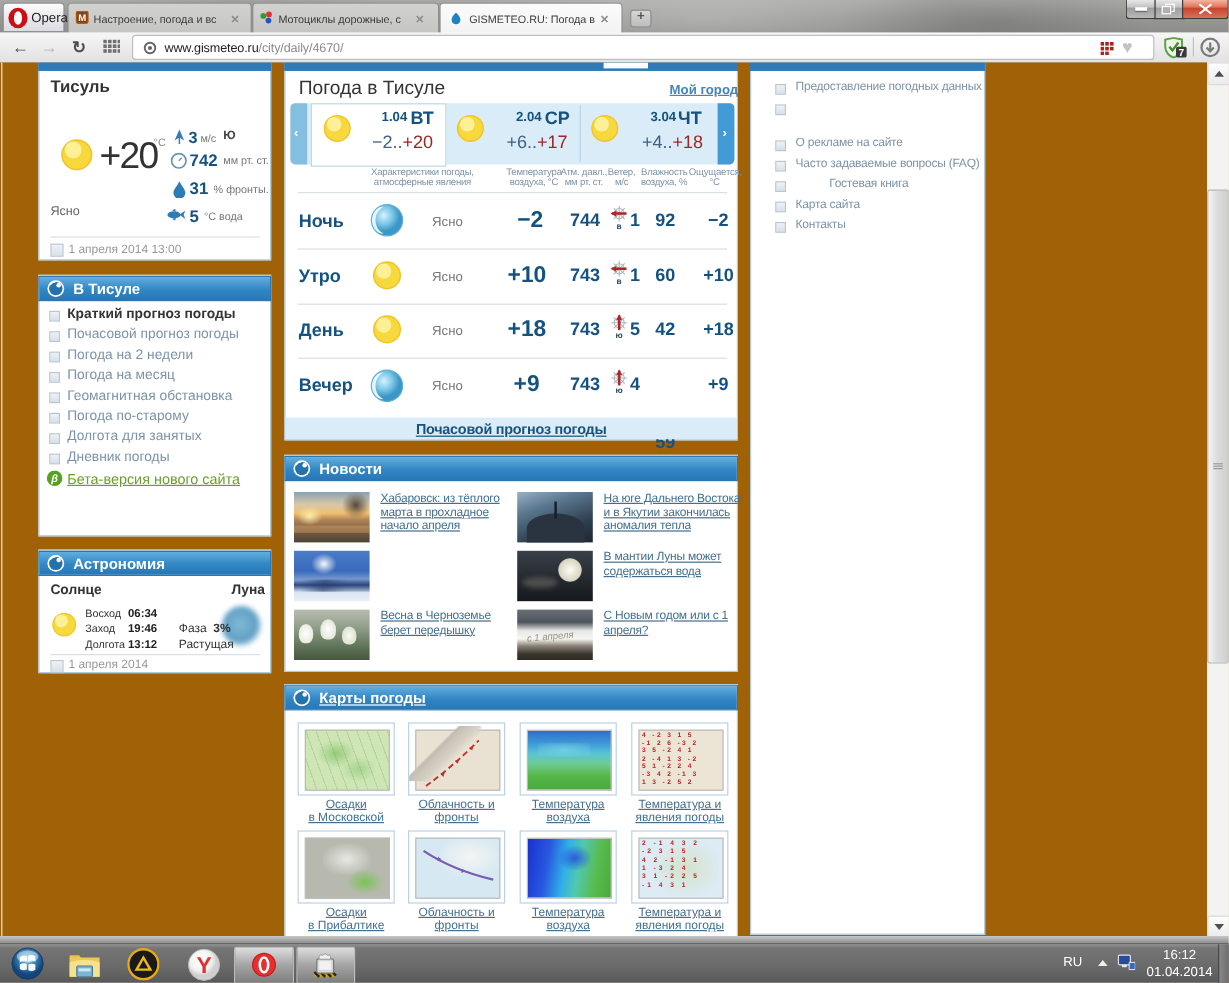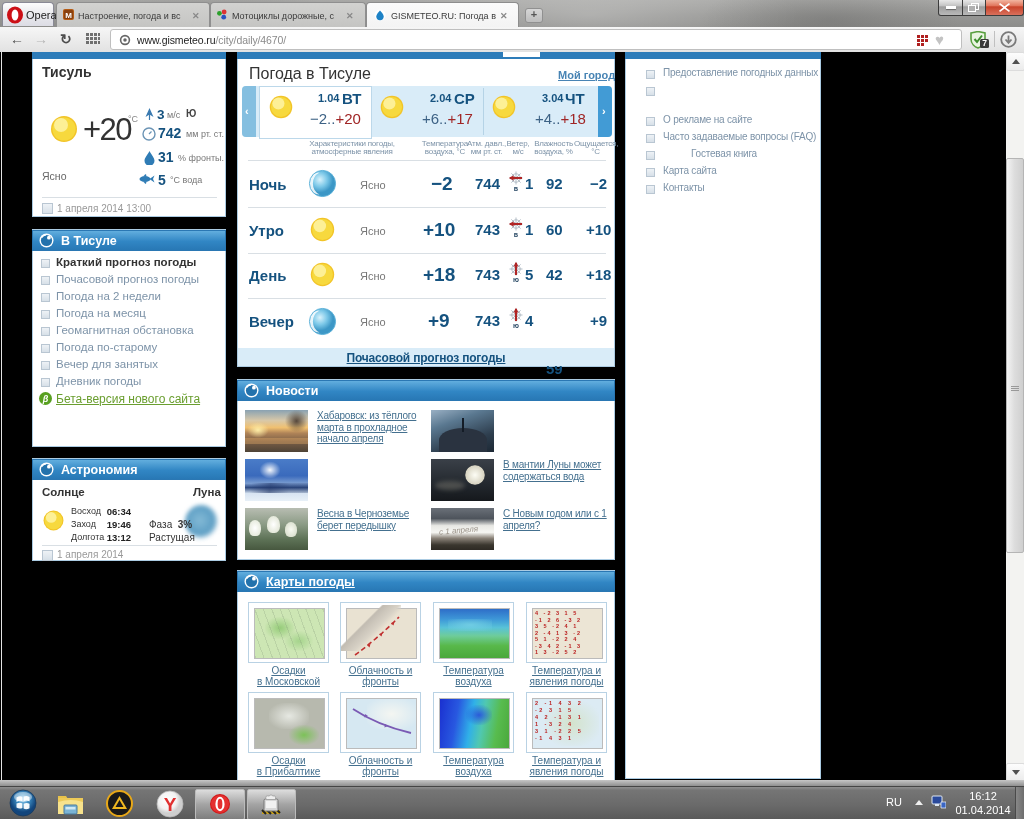--- a/index.html
+++ b/index.html
@@ -22,21 +22,21 @@
 #wmin{left:0;width:24px;border-radius:0 0 0 3px;}
 #wmax{left:24px;width:23px;}
 #wclose{left:47px;width:37px;border-radius:0 0 3px 0;background:linear-gradient(#f2b5a0,#e0735a 40%,#c8432a 45%,#d9705c);}
 
 #addrbar{left:0;top:27px;width:1024px;height:25px;background:linear-gradient(#f6f6f6,#e2e2e2);border-bottom:1px solid #c6c6c6;}
 .navico{top:4px;font-size:14px;font-weight:bold;color:#4d4d4d;}
 #urlfield{left:110px;top:2px;width:850px;height:19px;background:#fff;border:1px solid #bfbfbf;border-radius:3px;}
 #urltext{left:26px;top:4px;font-size:10.5px;letter-spacing:-0.1px;color:#222;}
 #urltext span{color:#8a8a8a;}
 
-#page{left:0;top:52px;width:1006px;height:728px;background:#000000;overflow:hidden;}
+#page{left:0;top:52px;width:1006px;height:728px;background:#a16207;overflow:hidden;}
 .panel{background:#fff;border:1px solid #abcbe2;}
 .topstrip{left:-1px;top:-1px;height:5px;background:#2d7cb9;border:1px solid #2d7cb9;}
 .hdr{left:-1px;height:19px;background:linear-gradient(#62aede,#3186c4 55%,#2878b5);border:1px solid #2a77b3;color:#fff;font-weight:bold;font-size:12.5px;}
 .hdr .logo{left:6px;top:2px;}
 .hdr .htxt{left:28px;top:3px;}
 
 .mitem{font-size:11.5px;color:#7d93a8;white-space:nowrap;}
 .mitem.first{color:#333;font-weight:bold;}
 .sqico{width:7px;height:7px;border:1px solid #b9c6d2;background:linear-gradient(#eef2f6,#d7e0e8);}
 
@@ -229,21 +229,21 @@
       <div class="abs mitem" style="left:23px;top:43px;">Почасовой прогноз погоды</div>
   <div class="abs sqico" style="left:8px;top:63px;"></div>
       <div class="abs mitem" style="left:23px;top:60px;">Погода на 2 недели</div>
   <div class="abs sqico" style="left:8px;top:80px;"></div>
       <div class="abs mitem" style="left:23px;top:77px;">Погода на месяц</div>
   <div class="abs sqico" style="left:8px;top:97px;"></div>
       <div class="abs mitem" style="left:23px;top:94px;">Геомагнитная обстановка</div>
   <div class="abs sqico" style="left:8px;top:114px;"></div>
       <div class="abs mitem" style="left:23px;top:111px;">Погода по-старому</div>
   <div class="abs sqico" style="left:8px;top:131px;"></div>
-      <div class="abs mitem" style="left:23px;top:128px;">Вечер для занятых</div>
+      <div class="abs mitem" style="left:23px;top:128px;">Долгота для занятых</div>
   <div class="abs sqico" style="left:8px;top:148px;"></div>
       <div class="abs mitem" style="left:23px;top:145px;">Дневник погоды</div>
   <svg class="abs" style="left:6px;top:162px" width="13" height="13">
         <circle cx="6.5" cy="6.5" r="6.5" fill="#58a020"></circle>
         <text x="6.5" y="9.8" font-size="9" fill="#fff" text-anchor="middle" font-style="italic" font-weight="bold">β</text>
       </svg>
   <div class="abs" style="left:23px;top:162px;font-size:12px;color:#6a9e2f;text-decoration:underline;">Бета-версия нового сайта</div>
 </div>
 
 <div class="abs panel" style="left:32px;top:406px;width:192px;height:101px;">
@@ -447,20 +447,21 @@
         <div class="abs" style="left:2px;top:12px;width:22px;height:16px;background:radial-gradient(rgba(255,240,170,.95),rgba(255,240,170,0) 70%);"></div>
         <div class="abs" style="left:40px;top:0;width:23px;height:22px;background:radial-gradient(rgba(72,58,48,.9),rgba(72,58,48,0) 72%);"></div>
         <div class="abs" style="left:0;top:28px;width:63px;height:6px;background:rgba(240,180,110,.35);"></div>
       </div>
   <div class="abs nlnk" style="left:79px;top:30px;font-size:10px;line-height:11.5px;">Хабаровск: из тёплого<br>марта в прохладное<br>начало апреля</div>
 
   <div class="abs newsphoto" style="left:193px;top:30px;background:linear-gradient(160deg,#9ab0c4 0%,#5a7890 30%,#2e3e4e 70%,#1c2834 100%);">
         <div class="abs" style="left:8px;top:18px;width:48px;height:24px;background:#2a3340;border-radius:50% 50% 0 0;"></div>
         <div class="abs" style="left:31px;top:8px;width:2px;height:14px;background:#141c26;"></div>
       </div>
+  <div class="abs nlnk" style="left:265px;top:30px;font-size:10px;line-height:11.5px;">На юге Дальнего Востока<br>и в Якутии закончилась<br>аномалия тепла</div>
 
   <div class="abs newsphoto" style="left:7px;top:79px;background:linear-gradient(#4a7cc8 0%,#3a6abc 40%,#7a9cd0 58%,#2e4a80 68%,#d8e4f2 82%,#e8f0f8 100%);">
         <div class="abs" style="left:14px;top:2px;width:22px;height:18px;background:radial-gradient(rgba(255,255,255,.95),rgba(255,255,255,0) 68%);"></div>
         <div class="abs" style="left:0;top:24px;width:63px;height:10px;background:linear-gradient(100deg,rgba(30,50,100,.0) 10%,rgba(30,50,100,.55) 40%,rgba(30,50,100,.2) 70%);"></div>
       </div>
 
   <div class="abs newsphoto" style="left:193px;top:79px;background:linear-gradient(#3a4048,#23282e 60%,#15181c);">
         <div class="abs" style="left:34px;top:6px;width:20px;height:20px;border-radius:50%;background:radial-gradient(#fdfdf5,#d8d4c2 65%,rgba(200,195,180,.3) 72%,rgba(0,0,0,0) 78%);"></div>
         <div class="abs" style="left:4px;top:22px;width:30px;height:9px;background:rgba(120,118,110,.5);border-radius:50%;filter:blur(2px);"></div>
       </div>

